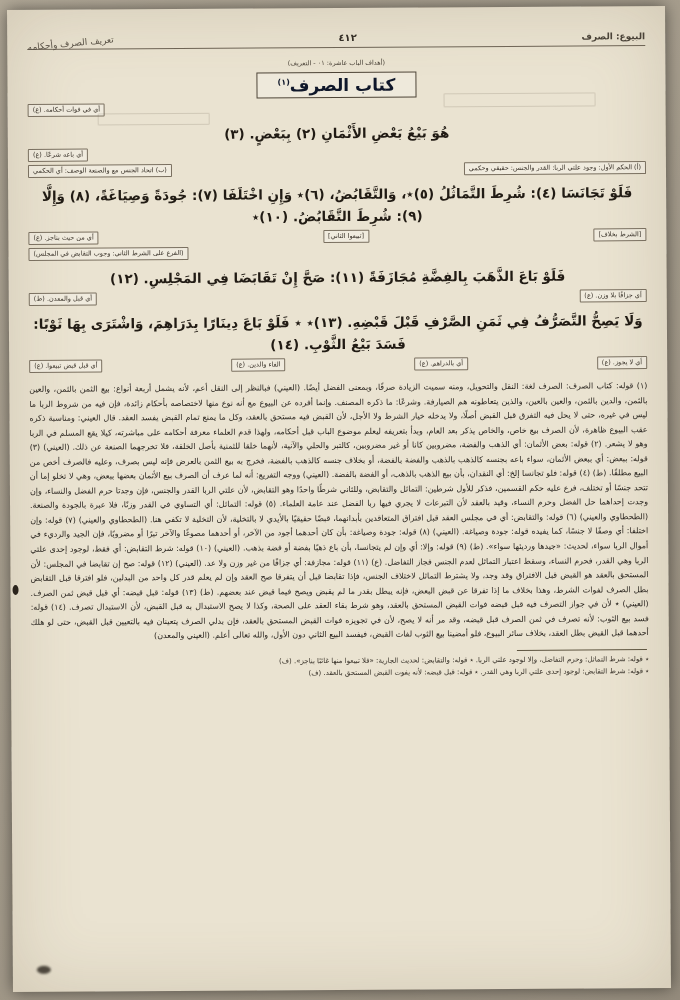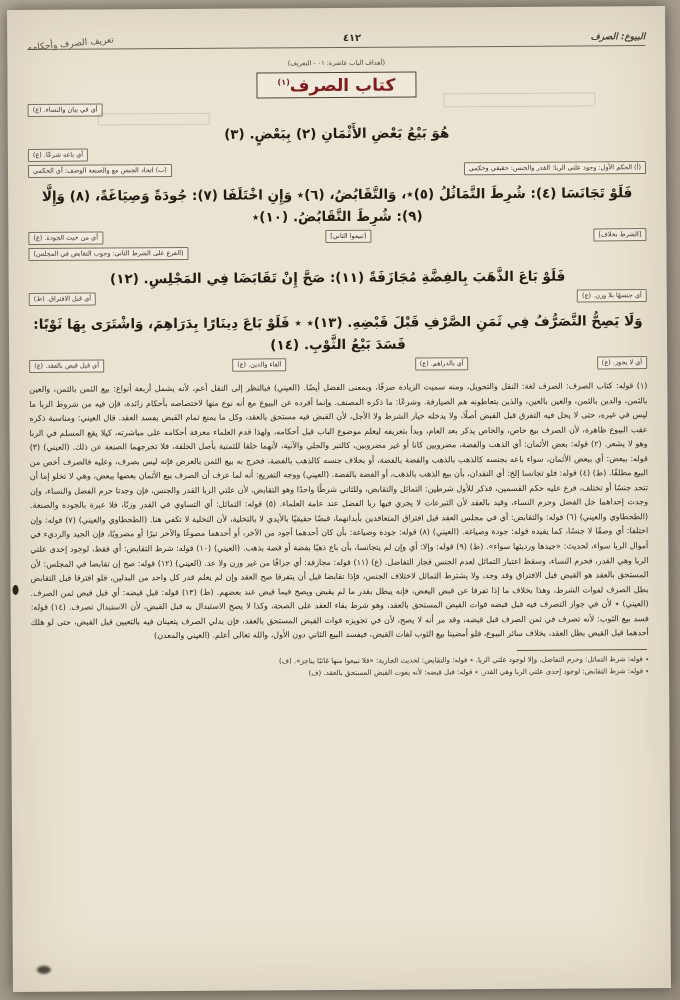--- a/index.html
+++ b/index.html
@@ -11,21 +11,21 @@
   .page{
     position:absolute;left:10px;top:8px;width:658px;height:982px;
     background:#eae3d1;
     box-shadow:0 0 16px rgba(0,0,0,.5), inset 0 0 70px rgba(115,95,65,.20);
     transform:rotate(-.35deg);
     color:#29241e;
     padding:24px 20px 14px 20px;box-sizing:border-box;
   }
   
   .hdr{display:flex;justify-content:space-between;align-items:flex-end;font-size:9px;color:#4a4338;}
-  .hdr-right{font-weight:bold;font-style:italic;}
+  .hdr-right{font-weight:bold;}
   .hdr-page{font-weight:bold;font-size:10px;letter-spacing:2px;color:#332d25;}
   .hdr-left{transform:rotate(-5deg);transform-origin:right center;color:#5a5246;}
   .hdr-rule{border-top:1px solid #6e6455;margin:4px 0 10px 0;}
   
   .bleed{position:absolute;border:1px solid rgba(90,80,60,.18);border-radius:1px;filter:blur(.6px);}
   .bleed1{top:86px;right:70px;width:150px;height:12px;}
   .bleed2{top:104px;left:90px;width:110px;height:10px;}
   .speck{position:absolute;background:#2a241c;border-radius:50%;}
   .speck1{left:2px;top:575px;width:6px;height:10px;}
   .speck2{left:24px;bottom:18px;width:14px;height:8px;opacity:.8;filter:blur(1px);}
@@ -37,21 +37,21 @@
   .gloss{
     font-size:6.5px;line-height:9px;color:#3a332a;
     border:1px solid #7a7060;border-radius:1px;
     padding:1px 4px;background:rgba(255,255,255,.28);
     white-space:nowrap;
   }
   .gloss.noborder{border:none;background:none;color:#4a4338;}
   .title-row{text-align:center;margin:2px 0 4px 0;}
   .kitab-box{
     display:inline-block;border:1.2px solid #4d4436;padding:2px 20px;
-    font-size:17px;font-weight:bold;color:#7f1d1d;background:rgba(255,255,255,.22);
+    font-size:17px;font-weight:bold;color:#0f172a;background:rgba(255,255,255,.22);
   }
   .kitab-box sup{font-size:8px;}
   .matn-line{
     text-align:center;font-size:13.5px;font-weight:bold;color:#211b14;
     margin:7px 0 3px 0;line-height:22px;
   }
   
   .commentary{
     margin-top:10px;font-size:8px;line-height:1.82;color:#2b2620;
     text-align:justify;text-align-last:right;
@@ -78,55 +78,55 @@
   <div class="speck speck1"></div>
   <div class="speck speck2"></div>
 
   <div class="gloss-row center">
     <span class="gloss noborder">(أهداف الباب عاشرة: ٠١ - التعريف)</span>
   </div>
   <div class="title-row">
     <span class="kitab-box"><span>كتاب الصرف</span><sup>(١)</sup></span>
   </div>
   <div class="gloss-row left">
-    <span class="gloss">أي في بيان والنساء. (ع)</span>
+    <span class="gloss">أي في فوات أحكامه. (ع)</span>
   </div>
 
   <div class="matn-line">هُوَ بَيْعُ بَعْضِ الأَثْمَانِ (٢) بِبَعْضٍ. (٣)</div>
   <div class="gloss-row left">
     <span class="gloss">أي باعه شرعًا. (ع)</span>
   </div>
 
   <div class="gloss-row spread">
     <span class="gloss">(أ) الحكم الأول: وجود علتي الربا: القدر والجنس: حقيقي وحكمي</span>
     <span class="gloss">(ب) اتحاد الجنس مع والصنعة الوصف: أي الحكمي</span>
   </div>
 
   <div class="matn-line">فَلَوْ تَجَانَسَا (٤): شُرِطَ التَّمَاثُلُ (٥)٭، وَالتَّقَابُضُ، (٦)٭ وَإِنِ اخْتَلَفَا (٧): جُودَةً وَصِيَاغَةً، (٨) وَإِلَّا (٩): شُرِطَ التَّقَابُضُ. (١٠)٭</div>
   <div class="gloss-row spread">
     <span class="gloss">[الشرط بخلاف]</span>
     <span class="gloss">[تبيعوا الثاني]</span>
-    <span class="gloss">أي من حيث الجودة. (ع)</span>
+    <span class="gloss">أي من حيث بناجز. (ع)</span>
   </div>
 
   <div class="gloss-row left">
     <span class="gloss">(الفرع على الشرط الثاني: وجوب التقابض في المجلس)</span>
   </div>
   <div class="matn-line">فَلَوْ بَاعَ الذَّهَبَ بِالفِضَّةِ مُجَازَفَةً (١١): صَحَّ إِنْ تَقَابَضَا فِي المَجْلِسِ. (١٢)</div>
   <div class="gloss-row spread">
-    <span class="gloss">أي جنسهًا بلا وزن. (ع)</span>
-    <span class="gloss">أي قبل الافتراق. (ط)</span>
+    <span class="gloss">أي جزافًا بلا وزن. (ع)</span>
+    <span class="gloss">أي قبل والمعدن. (ط)</span>
   </div>
 
   <div class="matn-line">وَلَا يَصِحُّ التَّصَرُّفُ فِي ثَمَنِ الصَّرْفِ قَبْلَ قَبْضِهِ. (١٣)٭ ٭ فَلَوْ بَاعَ دِينَارًا بِدَرَاهِمَ، وَاشْتَرَى بِهَا ثَوْبًا: فَسَدَ بَيْعُ الثَّوْبِ. (١٤)</div>
   <div class="gloss-row spread">
     <span class="gloss">أي لا يجوز. (ع)</span>
     <span class="gloss">أي بالدراهم. (ع)</span>
     <span class="gloss">الفاء والدين. (ع)</span>
-    <span class="gloss">أي قبل قبض بالعقد. (ع)</span>
+    <span class="gloss">أي قبل قبض تبيعوا. (ع)</span>
   </div>
 
   <div class="commentary"><span class="c-item">(١) قوله: كتاب الصرف: الصرف لغة: النقل والتحويل، ومنه سميت الزيادة صرفًا، وبمعنى الفضل أيضًا. (العيني) فبالنظر إلى النقل أعم، لأنه يشمل أربعة أنواع: بيع الثمن بالثمن، والعين بالثمن، والدين بالثمن، والعين بالعين، والذين يتعاطونه هم الصيارفة. وشرعًا: ما ذكره المصنف. وإنما أفرده عن البيوع مع أنه نوع منها لاختصاصه بأحكام زائدة، فإن فيه من شروط الربا ما ليس في غيره، حتى لا يحل فيه التفرق قبل القبض أصلًا، ولا يدخله خيار الشرط ولا الأجل، لأن القبض فيه مستحق بالعقد، وكل ما يمنع تمام القبض يفسد العقد. قال العيني: ومناسبة ذكره عقب البيوع ظاهرة، لأن الصرف بيع خاص، والخاص يذكر بعد العام، وبدأ بتعريفه ليعلم موضوع الباب قبل أحكامه، ولهذا قدم العلماء معرفة أحكامه على مباشرته، كيلا يقع المسلم في الربا وهو لا يشعر. </span><span class="c-item">(٢) قوله: بعض الأثمان: أي الذهب والفضة، مضروبين كانا أو غير مضروبين، كالتبر والحلي والآنية، لأنهما خلقا للثمنية بأصل الخلقة، فلا تخرجهما الصنعة عن ذلك. (العيني) </span><span class="c-item">(٣) قوله: ببعض: أي ببعض الأثمان، سواء باعه بجنسه كالذهب بالذهب والفضة بالفضة، أو بخلاف جنسه كالذهب بالفضة، فخرج به بيع الثمن بالعرض فإنه ليس بصرف، وعليه فالصرف أخص من البيع مطلقًا. (ط) </span><span class="c-item">(٤) قوله: فلو تجانسا إلخ: أي النقدان، بأن بيع الذهب بالذهب، أو الفضة بالفضة. (العيني) ووجه التفريع: أنه لما عرف أن الصرف بيع الأثمان بعضها ببعض، وهي لا تخلو إما أن تتحد جنسًا أو تختلف، فرع عليه حكم القسمين، فذكر للأول شرطين: التماثل والتقابض، وللثاني شرطًا واحدًا وهو التقابض، لأن علتي الربا القدر والجنس، فإن وجدتا حرم الفضل والنساء، وإن وجدت إحداهما حل الفضل وحرم النساء، وقيد بالعقد لأن التبرعات لا يجري فيها ربا الفضل عند عامة العلماء. </span><span class="c-item">(٥) قوله: التماثل: أي التساوي في القدر وزنًا، فلا عبرة بالجودة والصنعة. (الطحطاوي والعيني) </span><span class="c-item">(٦) قوله: والتقابض: أي في مجلس العقد قبل افتراق المتعاقدين بأبدانهما، قبضًا حقيقيًا بالأيدي لا بالتخلية، لأن التخلية لا تكفي هنا. (الطحطاوي والعيني) </span><span class="c-item">(٧) قوله: وإن اختلفا: أي وصفًا لا جنسًا، كما يفيده قوله: جودة وصياغة. (العيني) </span><span class="c-item">(٨) قوله: جودة وصياغة: بأن كان أحدهما أجود من الآخر، أو أحدهما مصوغًا والآخر تبرًا أو مضروبًا، فإن الجيد والرديء في أموال الربا سواء، لحديث: «جيدها ورديئها سواء». (ط) </span><span class="c-item">(٩) قوله: وإلا: أي وإن لم يتجانسا، بأن باع ذهبًا بفضة أو فضة بذهب. (العيني) </span><span class="c-item">(١٠) قوله: شرط التقابض: أي فقط، لوجود إحدى علتي الربا وهي القدر، فحرم النساء، وسقط اعتبار التماثل لعدم الجنس فجاز التفاضل. (ع) </span><span class="c-item">(١١) قوله: مجازفة: أي جزافًا من غير وزن ولا عد. (العيني) </span><span class="c-item">(١٢) قوله: صح إن تقابضا في المجلس: لأن المستحق بالعقد هو القبض قبل الافتراق وقد وجد، ولا يشترط التماثل لاختلاف الجنس، فإذا تقابضا قبل أن يتفرقا صح العقد وإن لم يعلم قدر كل واحد من البدلين، فلو افترقا قبل التقابض بطل الصرف لفوات الشرط، وهذا بخلاف ما إذا تفرقا عن قبض البعض، فإنه يبطل بقدر ما لم يقبض ويصح فيما قبض عند بعضهم. (ط) </span><span class="c-item">(١٣) قوله: قبل قبضه: أي قبل قبض ثمن الصرف. (العيني) ٭ لأن في جواز التصرف فيه قبل قبضه فوات القبض المستحق بالعقد، وهو شرط بقاء العقد على الصحة، وكذا لا يصح الاستبدال به قبل القبض، لأن الاستبدال تصرف. </span><span class="c-item">(١٤) قوله: فسد بيع الثوب: لأنه تصرف في ثمن الصرف قبل قبضه، وقد مر أنه لا يصح، لأن في تجويزه فوات القبض المستحق بالعقد، فإن بدلي الصرف يتعينان فيه بالتعيين قبل القبض، حتى لو هلك أحدهما قبل القبض بطل العقد، بخلاف سائر البيوع، فلو أمضينا بيع الثوب لفات القبض، فيفسد البيع الثاني دون الأول، والله تعالى أعلم. (العيني والمعدن) </span></div>
 
   <div class="fn-sep"></div>
   <div class="fnote">٭ قوله: شرط التماثل: وحرم التفاضل، وإلا لوجود علتي الربا. ٭ قوله: والتقابض: لحديث الجارية: «فلا تبيعوا منها غائبًا بناجز». (ف)</div>
   <div class="fnote">٭ قوله: شرط التقابض: لوجود إحدى علتي الربا وهي القدر. ٭ قوله: قبل قبضه: لأنه يفوت القبض المستحق بالعقد. (ف)</div>
 
 </div>
 

